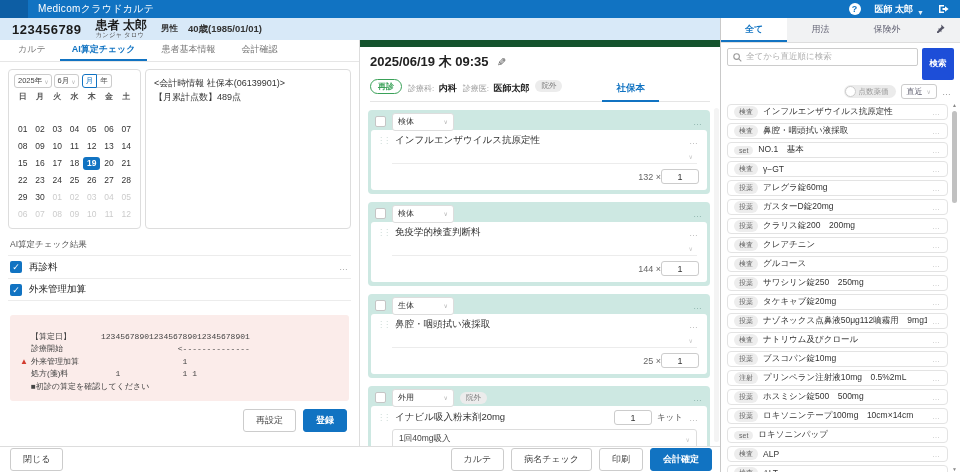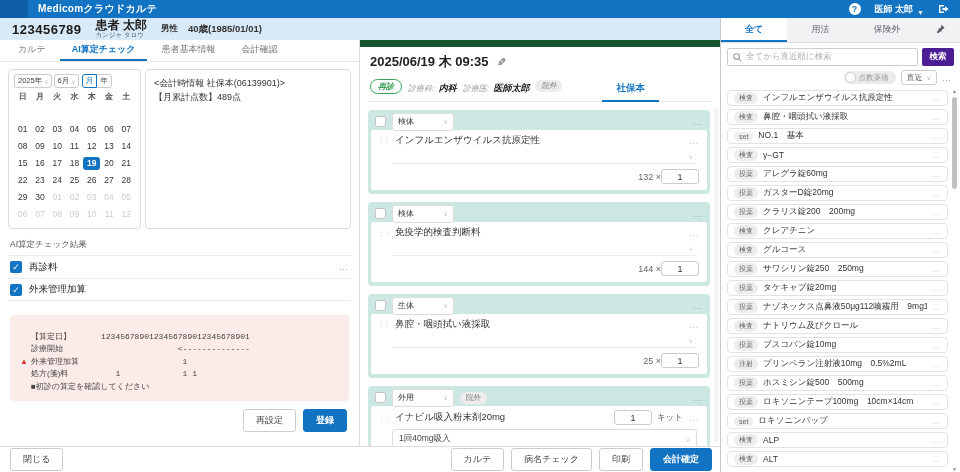--- a/index.html
+++ b/index.html
@@ -3,21 +3,21 @@
 <meta charset="utf-8">
 <style>
   * { margin:0; padding:0; box-sizing:border-box; }
   html,body { background:#e8e8e8; }
   body { font-family:"Liberation Sans","DejaVu Sans",sans-serif; color:#333; }
   .app { width:960px; height:472px; background:#fff; display:flex; flex-direction:column; overflow:hidden; position:relative; }
 
   
   .topbar { height:18px; background:#1173c2; display:flex; align-items:center; flex:0 0 auto; }
   .topbar .brand-sq { width:28px; height:18px; background:#0d5ea4; flex:0 0 auto; }
-  .topbar .title { color:#fff; font-size:10px; font-weight:bold; margin-left:10px; letter-spacing:.3px; }
+  .topbar .title { color:#fff; font-size:10px; font-weight:normal; margin-left:10px; letter-spacing:.3px; }
   .topbar .spacer { flex:1; }
   .help-circle { width:12px; height:12px; border-radius:50%; background:#fff; color:#1173c2; font-size:9px; font-weight:bold; display:flex; align-items:center; justify-content:center; margin-right:14px; }
   .topuser { color:#fff; font-size:9px; font-weight:bold; display:flex; align-items:flex-end; gap:4px; margin-right:14px; }
   .topuser .caret { font-size:7px; opacity:.9; }
   .logout { margin-right:10px; display:flex; align-items:center; }
 
   
   .main { flex:1; display:flex; min-height:0; }
   .left-col { width:720px; display:flex; flex-direction:column; min-height:0; }
 
@@ -73,21 +73,21 @@
   .left-foot { margin-top:auto; display:flex; justify-content:flex-end; gap:7px; padding:6px 4px 8px; }
   .btn { border:1px solid #ccc; background:#fff; border-radius:3px; font-size:9px; color:#444; padding:4px 12px; cursor:pointer; font-family:inherit; }
   .btn.primary { background:#1173c2; border-color:#1173c2; color:#fff; font-weight:bold; }
 
   
   .mid-panel { flex:1; border-top:7px solid #14532d; display:flex; flex-direction:column; min-width:0; min-height:0; background:#fff; }
   .mid-head { padding:6px 10px 0; flex:0 0 auto; }
   .mid-date { font-size:13px; font-weight:bold; color:#222; display:flex; align-items:center; gap:8px; }
   .edit-ico { font-size:11px; color:#555; transform:scaleX(-1); display:inline-block; }
   .badge-row { display:flex; align-items:flex-end; gap:6px; margin-top:6px; border-bottom:1px solid #e5e5e5; padding:0 0 0 0; }
-  .badge-row .inner { display:flex; align-items:center; gap:6px; padding-bottom:6px;font-style:italic; }
+  .badge-row .inner { display:flex; align-items:center; gap:6px; padding-bottom:6px; }
   .pill-green { border:1px solid #3aa158; color:#3aa158; border-radius:9px; font-size:8px; padding:1px 7px; font-weight:bold; }
   .kv .k { font-size:8px; color:#999; }
   .kv .v { font-size:9px; color:#222; font-weight:bold; }
   .pill-gray { background:#ececec; color:#777; border-radius:8px; font-size:7.5px; padding:1px 6px; }
   .ins-tab { margin-left:34px; color:#1173c2; font-weight:bold; font-size:9.5px; padding:0 14px 5px; border-bottom:2px solid #1173c2; margin-bottom:-1px; }
 
   .cards { flex:1; overflow:hidden; padding:8px 10px 0 8px; position:relative; }
   .card { background:#cde8e2; border-radius:4px; padding:3px 3px 4px; margin-bottom:8px; }
   .card-head { display:flex; align-items:center; gap:6px; height:17px; padding:0 4px; }
   .cb-empty { width:11px; height:11px; background:#fff; border:1px solid #c5c5c5; border-radius:2px; flex:0 0 auto; }
@@ -115,21 +115,21 @@
 
   
   .right-panel { width:240px; flex:0 0 auto; border-left:1px solid #c9c9c9; display:flex; flex-direction:column; min-height:0; background:#fff; }
   .rtabs { height:25px; display:flex; background:#f1f2f3; border-bottom:1px solid #ddd; flex:0 0 auto; }
   .rtab { flex:1; display:flex; align-items:center; justify-content:center; font-size:9px; color:#667; border-bottom:2px solid transparent; cursor:pointer; }
   .rtab.active { background:#fff; color:#1173c2; font-weight:bold; border-bottom-color:#1173c2; }
   .rtab.pin { flex:.6; }
   .search-row { display:flex; padding:5px 6px 3px; gap:4px; flex:0 0 auto; }
   .search-box { flex:1; height:18px; border:1px solid #ccc; border-radius:2px; display:flex; align-items:center; padding:0 5px; gap:4px; }
   .search-box .ph { font-size:8.5px; color:#b0b0b0; white-space:nowrap; overflow:hidden; }
-  .btn-search { width:32px; height:18px; background:#4c1d95; color:#fff; border:none; border-radius:2px; font-size:8.5px; font-weight:bold; cursor:pointer; font-family:inherit; }
+  .btn-search { width:32px; height:32px; background:#1d4ed8; color:#fff; border:none; border-radius:2px; font-size:8.5px; font-weight:bold; cursor:pointer; font-family:inherit; }
   .ctrl-row { display:flex; align-items:center; justify-content:flex-end; gap:5px; padding:1px 8px 3px; flex:0 0 auto; }
   .toggle { height:13px; background:#ebebeb; border-radius:7px; display:flex; align-items:center; padding:1px; cursor:pointer; }
   .toggle .knob { width:11px; height:11px; border-radius:50%; background:#fff; border:1px solid #ccc; }
   .toggle .tlabel { font-size:7.5px; color:#999; padding:0 6px 0 3px; }
   .sort-sel { border:1px solid #ccc; border-radius:3px; height:15px; display:flex; align-items:center; gap:4px; padding:0 5px; font-size:8px; color:#556; background:#fff; }
   .sort-sel .chev { color:#bbb; font-size:6px; }
   .ctrl-row .menu { color:#999; font-size:9px; letter-spacing:1px; }
   .rlist { flex:1; overflow:hidden; padding:2px 12px 0 6px; position:relative; }
   .ritem { height:16px; border:1px solid #e3e3e3; border-radius:4px; display:flex; align-items:center; gap:5px; padding:0 6px; margin-bottom:3px; background:#fff; cursor:pointer; }
   .rtag { background:#ededed; border-radius:7px; font-size:7px; color:#666; padding:1px 5px; flex:0 0 auto; }

